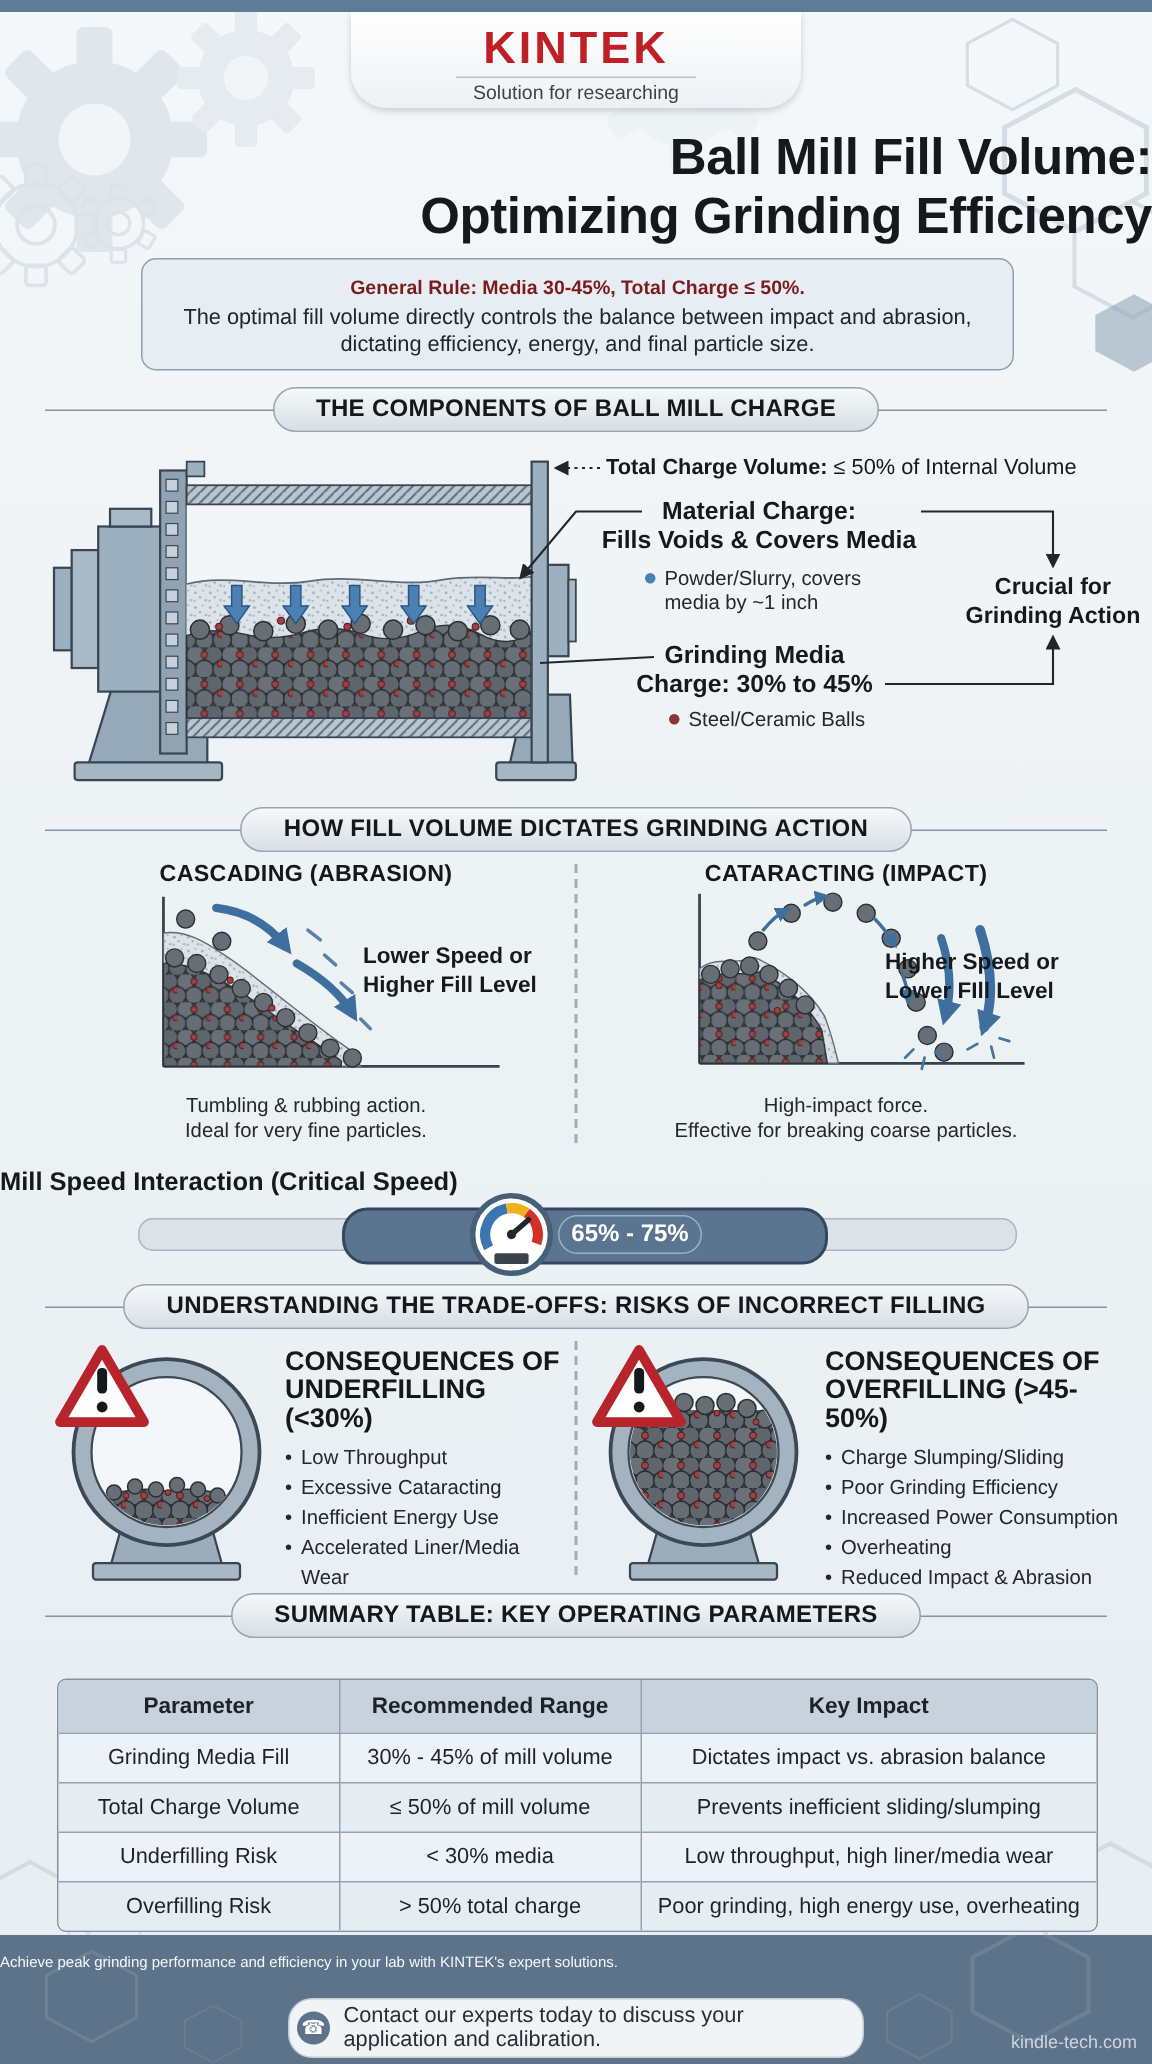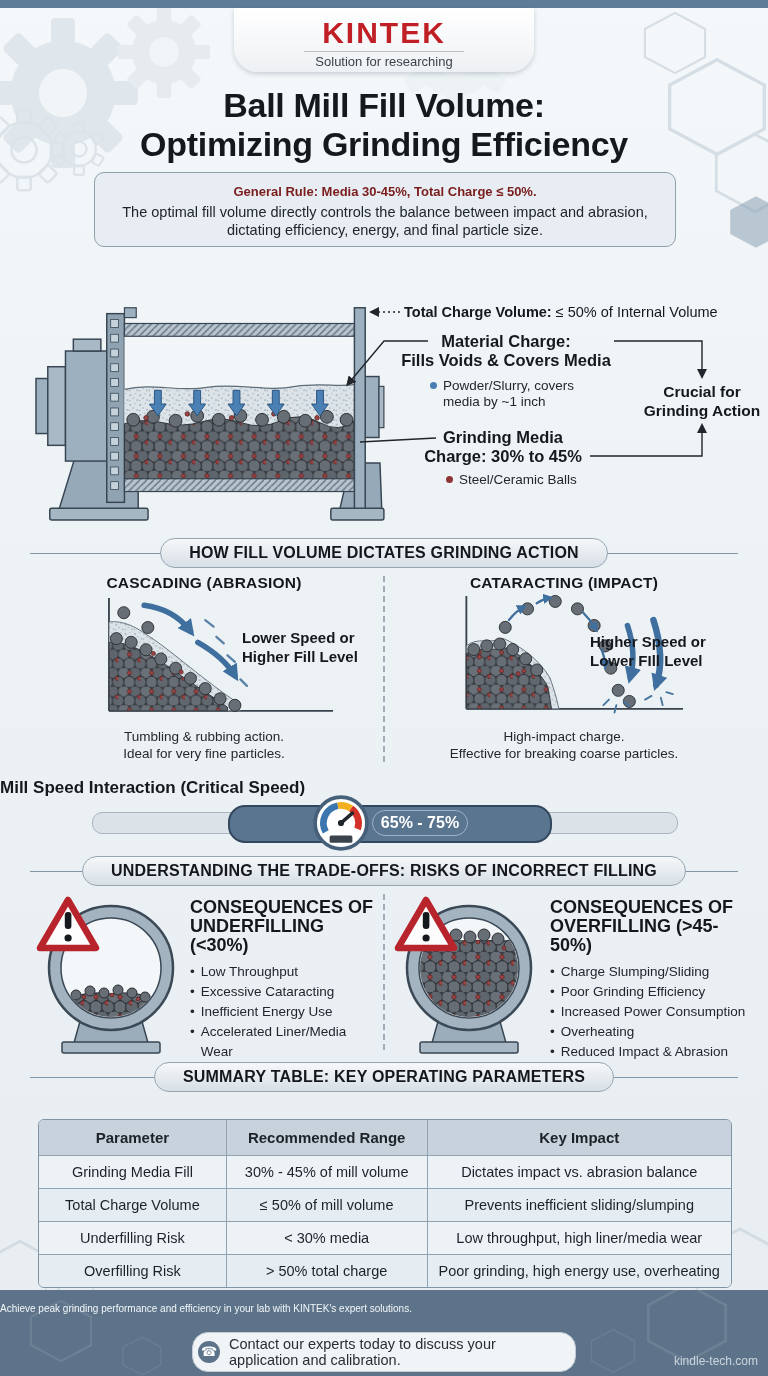--- a/index.html
+++ b/index.html
@@ -10,21 +10,21 @@
   .deco{position:absolute;pointer-events:none;}
   
   #topbar{left:0;top:0;width:768px;height:8px;background:#5d7c97;}
   #logo-tab{left:50%;transform:translateX(-50%);top:8px;width:300px;height:64px;
             background:linear-gradient(180deg,#ffffff,#eef1f4);border-radius:0 0 24px 24px;
             box-shadow:0 2px 5px rgba(40,60,80,.22);text-align:center;z-index:5;}
   #brand-logo{margin-top:9px;font-size:30px;font-weight:bold;letter-spacing:2px;color:#c01f26;line-height:32px;}
   #brand-rule{width:160px;height:1px;background:#b9c2c9;margin:2px auto 2px;}
   #brand-tagline{font-size:13px;color:#3c434a;}
   
-  #main-title{left:0;top:86px;width:768px;text-align:center;font-size:34px;font-weight:bold;line-height:39px;color:#15181d;letter-spacing:-.3px;z-index:2;}
+  #main-title{left:0;top:86px;width:768px;text-align:right;font-size:34px;font-weight:bold;line-height:39px;color:#15181d;letter-spacing:-.3px;z-index:2;}
   #rule-box{left:94px;top:172px;width:552px;background:#e7edf2;border:1.5px solid #8fa0ad;border-radius:10px;
             text-align:center;padding:7px 14px;z-index:2;}
   #rule-headline{font-size:13px;font-weight:bold;color:#7a1c1c;line-height:24px;}
   .rule-body{font-size:14.5px;line-height:17.5px;color:#20262c;}
   
   .sec{left:0;width:768px;height:32px;z-index:2;}
   .sec .line{position:absolute;top:15px;left:30px;right:30px;border-top:1.5px solid #7e96a8;}
   .sec .pill{position:relative;margin:0 auto;width:max-content;padding:5px 28px;
              background:linear-gradient(180deg,#f6f8fa,#d7dfe5);border:1.5px solid #97a6b3;
              border-radius:18px;font-weight:bold;font-size:16px;color:#14171b;letter-spacing:.2px;}
@@ -207,20 +207,24 @@
     <div>Ball Mill Fill Volume:</div>
     <div>Optimizing Grinding Efficiency</div>
   </div>
 
   <div class="abs" id="rule-box">
     <div id="rule-headline">General Rule: Media 30-45%, Total Charge ≤ 50%.</div>
     <div class="rule-body">The optimal fill volume directly controls the balance between impact and abrasion,</div>
     <div class="rule-body">dictating efficiency, energy, and final particle size.</div>
   </div>
 
+  <div class="abs sec" style="top:258px">
+    <div class="line"></div>
+    <div class="pill">THE COMPONENTS OF BALL MILL CHARGE</div>
+  </div>
 
   <svg class="abs z" style="left:28px;top:294px" width="358" height="228" viewBox="0 0 360 232">
 
     <path d="M28,224 L50,152 L110,152 L110,224 Z" fill="#96a9b9" stroke="#384653" stroke-width="1.5"></path>
     <rect x="20" y="218" width="100" height="12" rx="2" fill="#a6b7c4" stroke="#384653" stroke-width="1.5"></rect>
     <path d="M314,224 L326,172 L356,172 L358,224 Z" fill="#96a9b9" stroke="#384653" stroke-width="1.5"></path>
     <rect x="306" y="218" width="54" height="12" rx="2" fill="#a6b7c4" stroke="#384653" stroke-width="1.5"></rect>
 
     <rect x="6" y="86" width="12" height="56" fill="#9db0bf" stroke="#384653" stroke-width="1.5"></rect>
     <rect x="18" y="74" width="18" height="80" fill="#a9bac6" stroke="#384653" stroke-width="1.5"></rect>
@@ -418,21 +422,21 @@
       <path d="M222,112 l-7,4"></path>
         <path d="M232,114 l2,8"></path>
         <path d="M238,108 l7,2"></path>
     </g>
   </svg>
   <div class="abs z act-label" style="left:590px;top:632px;width:155px">
     <div>Higher Speed or</div>
       <div>Lower FIll Level</div>
   </div>
   <div class="abs z caption" style="left:390px;top:728px;width:348px">
-    <div>High-impact charge.</div>
+    <div>High-impact force.</div>
       <div>Effective for breaking coarse particles.</div>
   </div>
 
   <div class="abs" id="speed-title">Mill Speed Interaction (Critical Speed)</div>
   <div class="abs" id="slider-track"></div>
   <div class="abs" id="slider-fill"></div>
   <div class="abs" id="speed-badge">65% - 75%</div>
   <svg class="abs" id="speed-gauge" viewBox="0 0 56 56">
     <circle cx="28" cy="28" r="25" fill="#ffffff" stroke="#46607a" stroke-width="3.5"></circle>
     <path d="M13.3,36.5 A17,17 0 0 1 25,11.3" fill="none" stroke="#3b77ae" stroke-width="6.5"></path>

